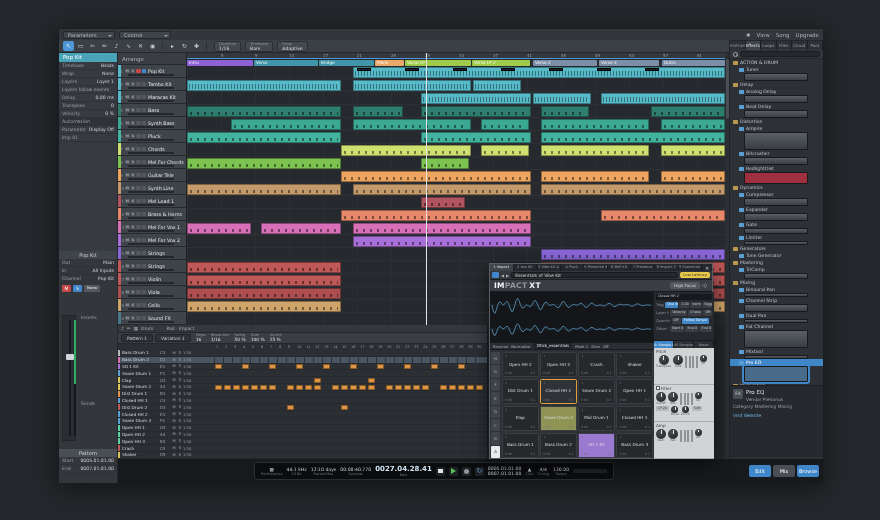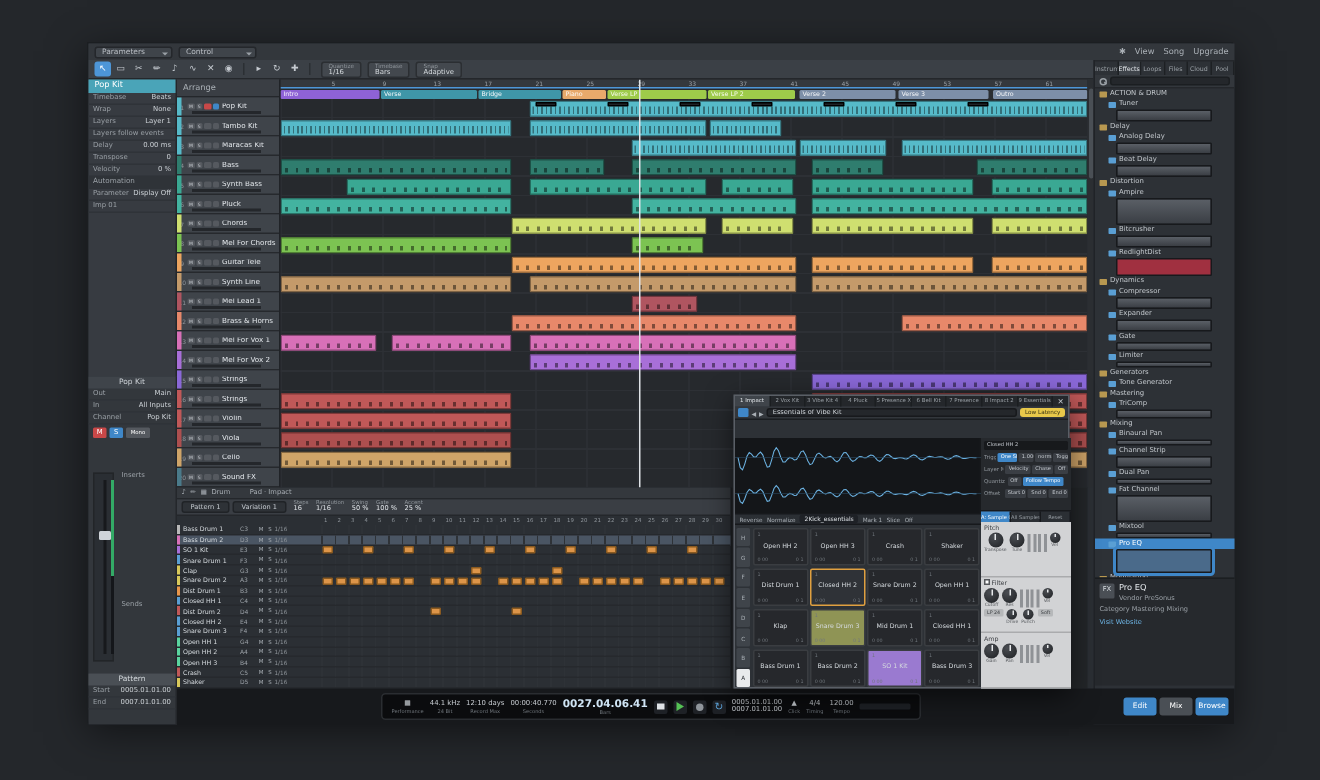--- a/index.html
+++ b/index.html
@@ -1210,21 +1210,21 @@
         </div>
         <div class="tfield">
           <div class="v">12:10 days</div>
           <div class="l">Record Max</div>
         </div>
         <div class="tfield">
           <div class="v">00:00:40.770</div>
           <div class="l">Seconds</div>
         </div>
         <div class="tfield" id="t-bars">
-          <div class="v">0027.04.06.41</div>
+          <div class="v">0027.04.28.41</div>
           <div class="l">Bars</div>
         </div>
         <div class="tbtn">
           <div class="stop-sq"></div>
         </div>
         <div class="tbtn">
           <div class="play-tr"></div>
         </div>
         <div class="tbtn">
           <div class="rec-ci"></div>
@@ -1271,20 +1271,27 @@
         <div class="imp-tab">8 Impact 2</div>
         <div class="imp-tab">9 Essentials</div>
         <div id="imp-close">✕</div>
       </div>
     <div id="imp-presetrow">
       <span class="ip-ic"></span>
       <span class="ip-ar">◀</span>
       <span class="ip-ar">▶</span>
       <span id="imp-presetname">Essentials of Vibe Kit</span>
       <span id="imp-badge">Low Latency</span>
+    </div>
+    <div id="imp-logorow">
+      <span id="imp-logo">
+        <span class="p1">IM</span><span class="p2">PACT</span><span class="p3">XT</span>
+      </span>
+      <span id="imp-hf">High Focus</span>
+      <span id="imp-spk">◁)</span>
     </div>
     <div id="imp-wavezone">
       <svg id="imp-wavesvg" width="164" height="50">
           <polyline points="2,13 3.5,19.8151970647317 5,21.291838148175195 6.5,17.381159951855206 8,12.110460407788203 9.5,9.63597494348824 11,10.707281116799635 12.5,12.679532637443755 14,12.689952249827233 15.5,10.688098460880715 17,9.375142093650012 18.5,11.248885726986238 20,15.76785101726155 21.5,19.477870642757708 23,19.04899186835671 24.5,14.373934661119364 26,8.822127259575263 27.5,6.410401927911032 29,8.47982238776537 30.5,12.831194628422612 32,15.927087274301279 33.5,15.987432075365946 35,14.161360894348762 36.5,12.92507721866388 38,13.470285365193762 39.5,14.648578173803298 41,14.380439265950802 42.5,12.010414135137642 44,9.223432805597948 45.5,8.590670555231931 47,11.126395164790353 48.5,15.18950382971336 50,17.789250107089874 51.5,17.107501722376803 53,13.954219970308348 54.5,10.90905917572746 56,10.036074529713586 57.5,11.282651836083673 59,12.909652887273731 60.5,13.356564257107907 62,12.681107161196294 63.5,12.258477819746945 65,13.16844076173178 66.5,14.938012242936454 68,15.8965032534499 69.5,14.796278127396205 71,12.122214568149335 72.5,9.813020138291122 74,9.62485771551409 75.5,11.634118790897219 77,14.22476227537822 78.5,15.520343377337454 80,14.924529352261228 81.5,13.41415432529302 83,12.442051915325285 84.5,12.573282491367214 86,13.128830316840888 87.5,13.071623002386145 89,12.17764345883144 90.5,11.316708281457633 92,11.581808823651079 93.5,13.137872588411785 95,14.926706522879144 96.5,15.537831410057205 98,14.446200917017332 99.5,12.478140900693013 101,11.093579685158927 102.5,11.158684876731499 104,12.312886008504632 105.5,13.440017464867113 107,13.72902178637435 108.5,13.318204516973662 110,12.980402897125405 111.5,13.240016965927886 113,13.820291066289203 114.5,13.948082777466372 116,13.187198639227132 117.5,11.962770735304087 119,11.249014403894435 120.5,11.701953601267544 122,13.047805801247463 123.5,14.295236462557204 125,14.572683376813547 126.5,13.82885606457343 128,12.788472370892494 129.5,12.255405930224399 131,12.433601496602632 132.5,12.868234103189852 134,12.994665421354895 135.5,12.721250682364717 137,12.48320683629382 138.5,12.74654107097841 140,13.47600898713583 141.5,14.102471259850947 143,14.03136018562168 144.5,13.210180606732136 146,12.216136958255513 147.5,11.777033218627828 149,12.163013822632877 150.5,12.993594109552363 152,13.609213142814335 153.5,13.643027364075246 155,13.27357276126694 156.5,12.965903071603654 158,12.990050181020031 159.5,13.187561047517336 161,13.187796038314705 " fill="none" stroke="#6db4e4" stroke-width="0.7"></polyline>
           <line x1="0" x2="164" y1="13" y2="13" stroke="#2a4a62" stroke-width="0.4"></line>
           <polyline points="2,37 3.5,42.452157651785356 5,43.63347051854016 6.5,40.504927961484164 8,36.28836832623056 9.5,34.308779954790595 11,35.165824893439705 12.5,36.743626109955 14,36.75196179986179 15.5,35.15047876870457 17,34.10011367492001 18.5,35.59910858158899 20,39.21428081380924 21.5,42.182296514206165 23,41.83919349468537 24.5,38.09914772889549 26,33.65770180766021 27.5,31.728321542328825 29,33.3838579102123 30.5,36.86495570273809 32,39.34166981944102 33.5,39.38994566029276 35,37.92908871547901 36.5,36.9400617749311 38,37.37622829215501 39.5,38.31886253904264 41,38.10435141276064 42.5,36.20833130811011 44,33.97874624447836 45.5,33.47253644418554 47,35.50111613183228 48.5,38.75160306377069 50,40.8314000856719 51.5,40.28600137790144 53,37.76337597624668 54.5,35.32724734058197 56,34.62885962377087 57.5,35.62612146886694 59,36.92772230981898 60.5,37.285251405686324 62,36.74488572895704 63.5,36.40678225579756 65,37.13475260938542 66.5,38.550409794349164 68,39.31720260275992 69.5,38.437022501916964 71,36.297771654519465 72.5,34.4504161106329 74,34.29988617241127 75.5,35.90729503271778 77,37.97980982030258 78.5,39.01627470186996 80,38.53962348180898 81.5,37.331323460234415 83,36.55364153226023 84.5,36.65862599309377 86,37.10306425347271 87.5,37.057298401908916 89,36.342114767065155 90.5,35.65336662516611 92,35.865447058920864 93.5,37.11029807072943 95,38.54136521830331 96.5,39.03026512804576 98,38.156960733613865 99.5,36.58251272055441 101,35.47486374812714 102.5,35.5269479013852 104,36.450308806803704 105.5,37.35201397189369 107,37.58321742909948 108.5,37.25456361357893 110,36.984322317700325 111.5,37.19201357274231 113,37.65623285303136 114.5,37.758466221973094 116,37.1497589113817 117.5,36.17021658824327 119,35.59921152311555 120.5,35.96156288101403 122,37.03824464099797 123.5,38.036189170045766 125,38.25814670145084 126.5,37.663084851658745 128,36.830777896714 129.5,36.40432474417952 131,36.546881197282104 132.5,36.89458728255188 134,36.995732337083915 135.5,36.777000545891774 137,36.58656546903506 138.5,36.79723285678273 140,37.38080718970866 141.5,37.88197700788076 143,37.82508814849734 144.5,37.16814448538571 146,36.37290956660441 147.5,36.021626574902264 149,36.3304110581063 150.5,36.99487528764189 152,37.48737051425147 153.5,37.5144218912602 155,37.218858209013554 156.5,36.97272245728292 158,36.99204014481602 159.5,37.150048838013866 161,37.150236830651764 " fill="none" stroke="#6db4e4" stroke-width="0.7"></polyline>
           <line x1="0" x2="164" y1="37" y2="37" stroke="#2a4a62" stroke-width="0.4"></line>
         </svg>
     </div>
     <div id="imp-stb">

